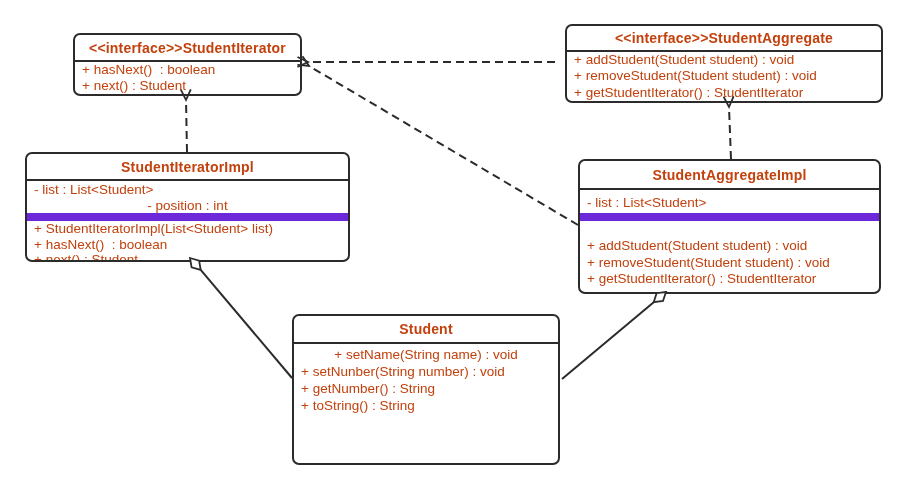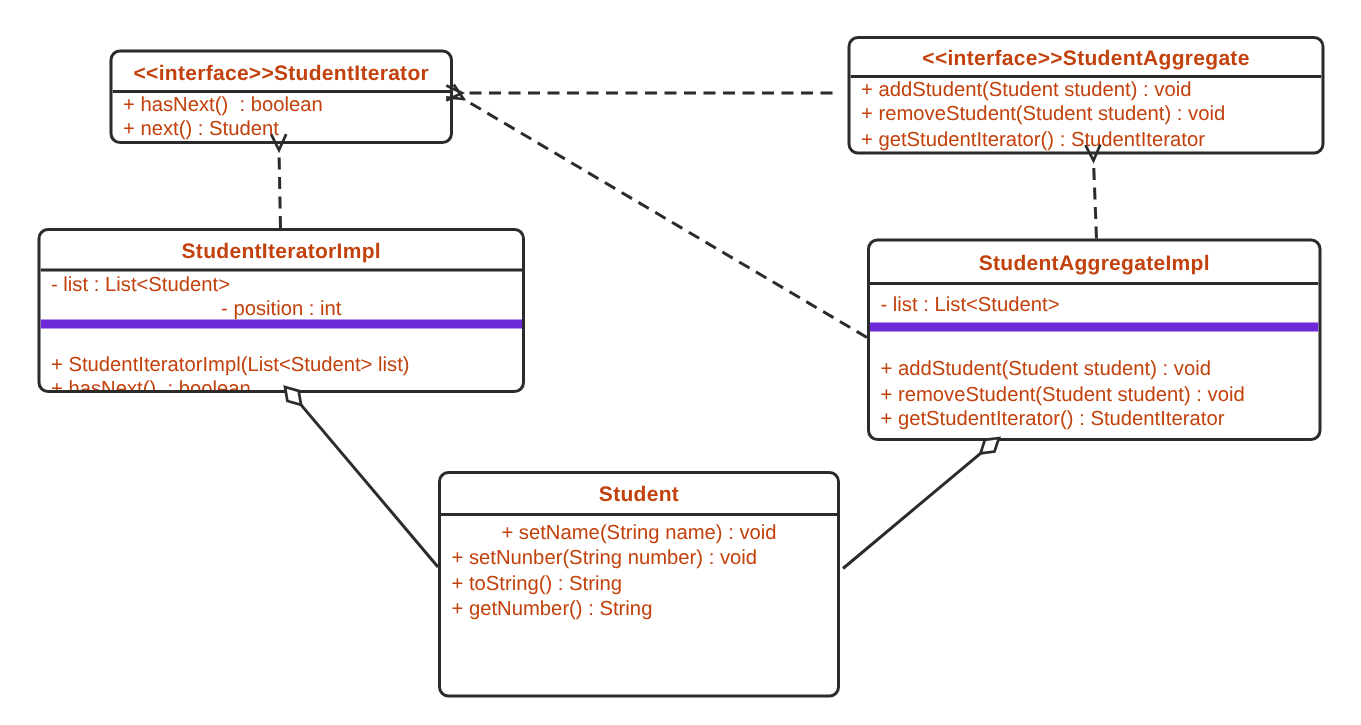--- a/index.html
+++ b/index.html
@@ -11,21 +11,21 @@
   .uml-box {
     position:absolute; background:#ffffff; border:2px solid #2b2b2b;
     border-radius:7px; box-sizing:border-box; overflow:hidden;
   }
   .uml-title {
     font-weight:bold; font-size:14px; text-align:center;
     border-bottom:2px solid #2b2b2b; box-sizing:border-box;
     display:flex; align-items:center; justify-content:center;
     letter-spacing:0.2px;
   }
-  .uml-attrs { border-bottom:6px solid #6d28d9; box-sizing:border-box; }
+  .uml-attrs { border-bottom:8px solid #6d28d9; box-sizing:border-box; }
   .uml-attrs, .uml-methods { padding:1px 7px 0 7px; font-size:13.5px; }
   .uml-line { display:block; white-space:pre; }
   svg.edges { position:absolute; left:0; top:0; pointer-events:none; }
   .edge { stroke:#2b2b2b; stroke-width:2; fill:none; }
   .edge.dashed { stroke-dasharray:8 5; }
   .diamond { stroke:#2b2b2b; stroke-width:1.8; fill:#ffffff; }
 </style>
 </head>
 <body>
 
@@ -53,21 +53,21 @@
   </div>
 
   <div class="uml-box" style="left:25px; top:152px; width:325px; height:110px;">
     <div class="uml-title" style="height:27px;">
         <span>StudentIteratorImpl</span>
       </div>
     <div class="uml-attrs">
       <span class="uml-line" style="line-height:15.5px;">- list : List&lt;Student&gt;</span>
       <span class="uml-line" style="line-height:15.5px;text-align:center;">- position : int</span>
     </div>
-    <div class="uml-methods" style="padding-top:16px;">
+    <div class="uml-methods" style="padding-top:0;">
       <span class="uml-line" style="line-height:15.5px;">+ StudentIteratorImpl(List&lt;Student&gt; list)</span>
       <span class="uml-line" style="line-height:15.5px;">+ hasNext()  : boolean</span>
       <span class="uml-line" style="line-height:15.5px;">+ next() : Student</span>
     </div>
   </div>
 
   <div class="uml-box" style="left:578px; top:159px; width:303px; height:135px;">
     <div class="uml-title" style="height:29px;">
         <span>StudentAggregateImpl</span>
       </div>
@@ -81,22 +81,22 @@
     </div>
   </div>
 
   <div class="uml-box" style="left:292px; top:314px; width:268px; height:151px;">
     <div class="uml-title" style="height:28px;">
         <span>Student</span>
       </div>
     <div class="uml-methods" style="padding-top:2px;">
       <span class="uml-line" style="line-height:17px;text-align:center;">+ setName(String name) : void</span>
       <span class="uml-line" style="line-height:17px;">+ setNunber(String number) : void</span>
+      <span class="uml-line" style="line-height:17px;">+ getNumber() : String</span>
       <span class="uml-line" style="line-height:17px;">+ toString() : String</span>
-      <span class="uml-line" style="line-height:17px;">+ getNumber() : String</span>
     </div>
   </div>
 
   <svg class="edges" width="907" height="483" viewBox="0 0 907 483">
     <defs>
       <marker id="openarrow" markerUnits="userSpaceOnUse" markerWidth="16" markerHeight="14" refX="2.5" refY="6" orient="auto">
         <path d="M 13 1 L 2.5 6 L 13 11" fill="none" stroke="#2b2b2b" stroke-width="1.8"></path>
       </marker>
     </defs>
 

